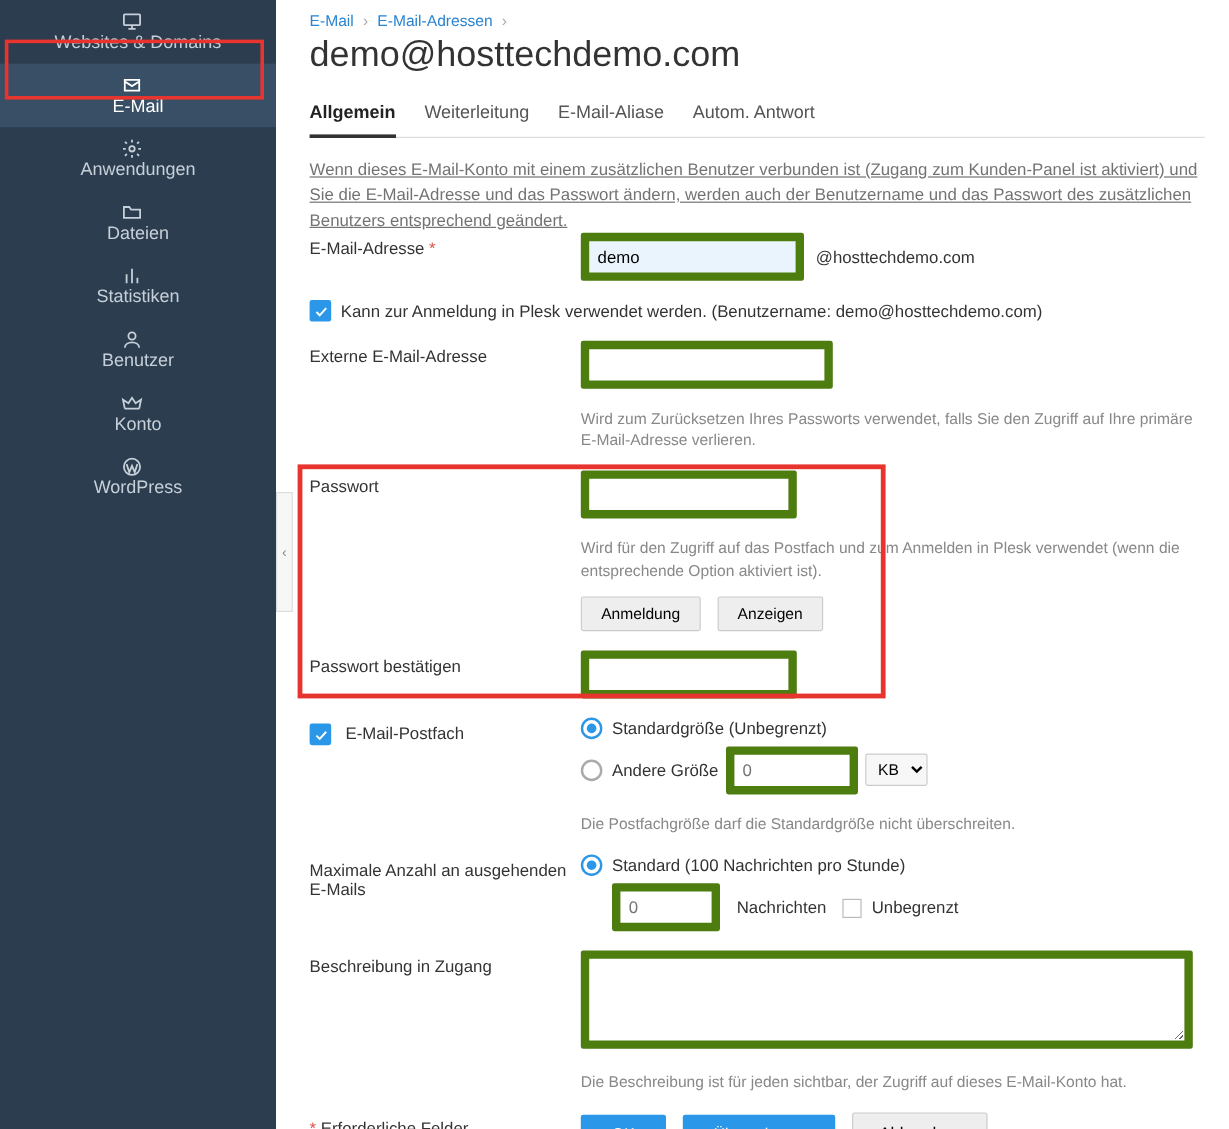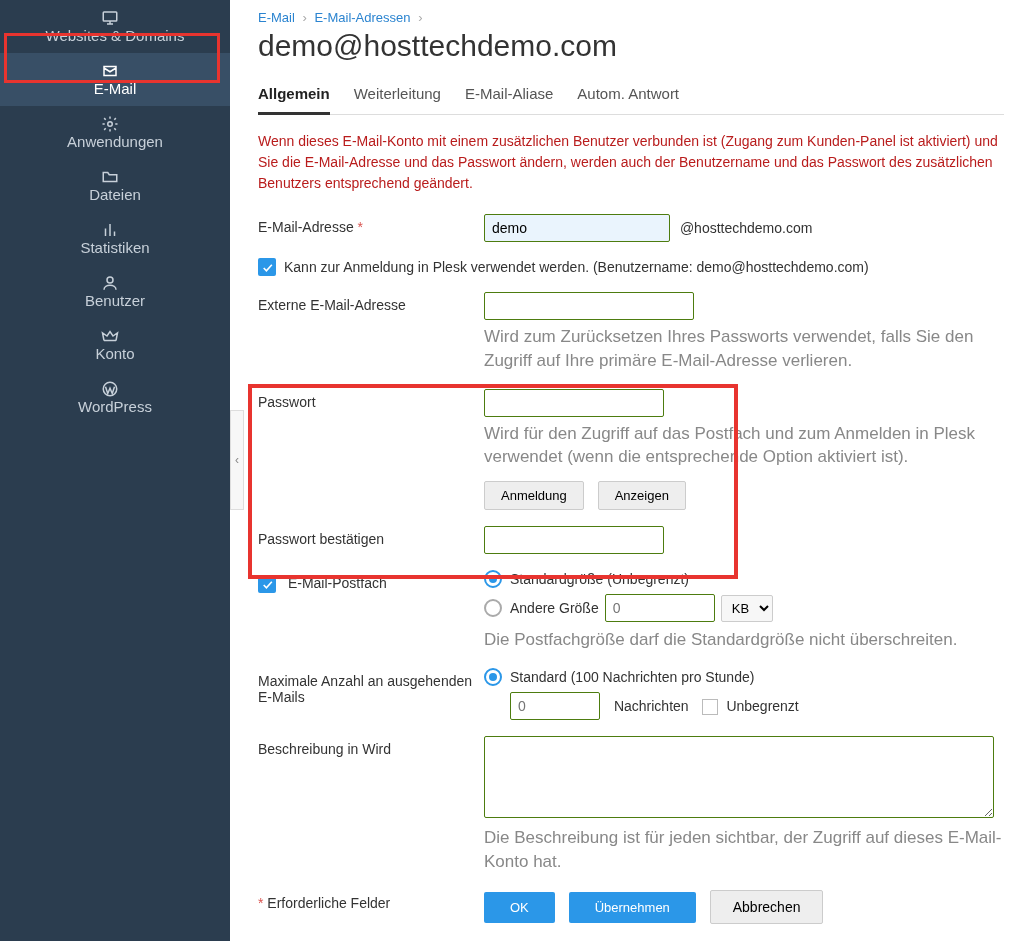--- a/index.html
+++ b/index.html
@@ -11,27 +11,27 @@
 .sidebar-highlight { position: absolute; border: 3px solid #e8342f; pointer-events: none; }
 .collapse-handle { position: absolute; left: 230px; top: 410px; width: 14px; height: 100px; background: #f7f7f7; border: 1px solid #ddd; display: flex; align-items: center; justify-content: center; color: #888; cursor: pointer; font-size: 12px; }
 .main { flex: 1; padding: 10px 20px 20px 28px; overflow: hidden; }
 .breadcrumb { font-size: 13px; color: #2b84d0; }
 .breadcrumb a { color: #2b84d0; text-decoration: none; }
 .breadcrumb .sep { color: #aaa; margin: 0 4px; }
 h1 { font-size: 30px; font-weight: 400; color: #333; margin: 4px 0 16px; }
 .tabs { display: flex; gap: 24px; border-bottom: 1px solid #ddd; margin-bottom: 16px; }
 .tab { padding: 6px 0 10px; cursor: pointer; color: #555; font-size: 15px; }
 .tab.active { color: #222; font-weight: 600; border-bottom: 3px solid #333; margin-bottom: -1px; }
-.intro { color: #b91c1c; margin-bottom: 20px; line-height: 1.5; }
+.intro { color: #737373; line-height: 1.5; text-decoration: underline; }
 .form-row { display: flex; align-items: flex-start; margin-bottom: 16px; }
 .form-label { width: 226px; padding-top: 5px; color: #333; flex-shrink: 0; }
 .form-label .req { color: #d9534f; }
 .form-field { flex: 1; }
-.help { font-size: 17px; color: #888; margin-top: 5px; line-height: 1.4; }
-input[type=text], input[type=password], textarea { border: 1px solid #4d7c0f; padding: 5px 7px; font-size: 14px; border-radius: 2px; font-family: inherit; }
+.help { font-size: 13px; color: #888; margin-top: 16px; line-height: 1.4; }
+input[type=text], input[type=password], textarea { border: 7px solid #4d7c0f; padding: 5px 7px; font-size: 14px; border-radius: 2px; font-family: inherit; }
 .email-input { width: 186px; border: 2px solid #65b6f2; background: #eaf4fd; }
 .domain-suffix { margin-left: 6px; color: #333; }
 .checkbox-row { display: flex; align-items: center; margin-bottom: 16px; }
 .checkbox { width: 18px; height: 18px; background: #2b97e8; border-radius: 2px; display: inline-flex; align-items: center; justify-content: center; margin-right: 8px; cursor: pointer; flex-shrink: 0; }
 .checkbox svg { width: 13px; height: 13px; }
 .btn-gray { background: #eee; border: 1px solid #ccc; padding: 6px 16px; cursor: pointer; font-size: 13px; border-radius: 2px; margin-right: 10px; }
 .radio { width: 18px; height: 18px; border: 2px solid #aaa; border-radius: 50%; display: inline-flex; align-items: center; justify-content: center; margin-right: 8px; cursor: pointer; flex-shrink: 0; vertical-align: middle; }
 .radio.checked { border-color: #2b97e8; }
 .radio.checked::after { content: ''; width: 8px; height: 8px; background: #2b97e8; border-radius: 50%; }
 .radio-line { display: flex; align-items: center; margin-bottom: 6px; }
@@ -221,21 +221,21 @@
       <div style="margin-left:26px;margin-top:0">
         <input type="text" class="small-input" style="width: 90px;" placeholder="0">
         <span style="margin:0 10px">Nachrichten</span>
         <span class="chk-small"></span>
         <span>Unbegrenzt</span>
       </div>
     </div>
   </div>
 
   <div class="form-row">
-    <div class="form-label">Beschreibung in Wird</div>
+    <div class="form-label">Beschreibung in Zugang</div>
     <div class="form-field">
       <textarea style=""></textarea>
       <div class="help">Die Beschreibung ist für jeden sichtbar, der Zugriff auf dieses E-Mail-Konto hat.</div>
     </div>
   </div>
 
   <div class="form-row">
     <div class="form-label"><span class="req">*</span> <span>Erforderliche Felder</span></div>
     <div class="form-field">
       <button class="btn-primary">OK</button>

